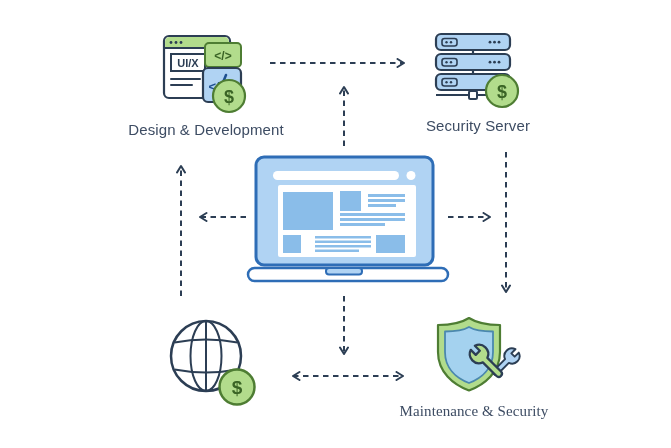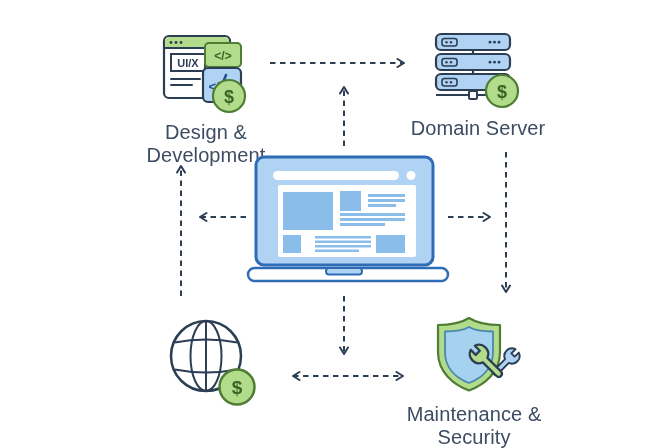--- a/index.html
+++ b/index.html
@@ -3,27 +3,27 @@
 <meta charset="utf-8">
 <style>
   html,body{margin:0;padding:0;background:#fff;}
   .canvas{position:relative;width:671px;height:448px;background:var(--bg,#fff);overflow:hidden;
           font-family:"Liberation Sans",sans-serif;margin-left:8px;}
   .arrows{position:absolute;left:0;top:0;width:671px;height:448px;pointer-events:none;}
   .dash{stroke:var(--arrow);stroke-width:2;fill:none;stroke-dasharray:5.5 4.5;}
   .ah{stroke:var(--arrow);stroke-width:2;fill:none;stroke-linecap:round;stroke-linejoin:round;}
   .node{position:absolute;text-align:center;}
   .node svg{display:block;margin:0 auto;}
-  .label{margin-top:7px;text-align:center;font-size:20px;color:var(--label);letter-spacing:.1px;}
+  .label{margin-top:7px;text-align:center;font-size:15px;color:var(--label);letter-spacing:.1px;}
   .n-design{left:118px;top:30px;width:160px;}
   .n-hosting{left:390px;top:32px;width:160px;}
   .n-laptop{left:230px;top:152px;width:212px;}
   .n-domain{left:122px;top:317px;width:160px;}
   .n-domain .label{margin-top:-2px;}
-  .n-maintenance{left:384px;top:314px;width:164px;}
+  .n-maintenance{left:384px;top:314px;width:164px;font-family:Liberation Serif, serif;}
   
   .st-navy{stroke:var(--navy);fill:none;}
   .f-navy{fill:var(--navy);}
   .f-white{fill:#ffffff;}
   .f-green{fill:var(--green-fill);}
   .st-green{stroke:var(--green-outline);}
   .f-blue{fill:var(--blue-fill);}
   .st-blue{stroke:var(--blue-outline);}
   .f-block{fill:var(--blue-block);}
   .t-navy{fill:var(--navy);font-family:"Liberation Sans",sans-serif;font-weight:bold;}
@@ -112,21 +112,21 @@
             <circle cx="60.5" cy="50.2" r="1.4" class="f-navy"></circle>
             <circle cx="65" cy="50.2" r="1.4" class="f-navy"></circle>
         </g>
         <rect x="35" y="59" width="8" height="8" rx="1.5" class="f-white st-navy" stroke-width="2"></rect>
       </g>
       <g>
         <circle cx="68" cy="59" r="16" class="f-green st-green" stroke-width="2.2"></circle>
         <text x="68" y="65.5" text-anchor="middle" font-size="18" class="t-green">$</text>
       </g>
     </svg>
-    <div class="label">Domain Server</div>
+    <div class="label">Security Server</div>
   </div>
 
   <div class="node n-laptop">
     <svg width="212" height="132" viewBox="0 0 212 132">
       <rect x="18" y="5" width="177" height="108" rx="8" class="f-blue st-blue" stroke-width="3"></rect>
       <rect x="35" y="19" width="126" height="9" rx="4.5" class="f-white"></rect>
       <circle cx="173" cy="23.5" r="4.5" class="f-white"></circle>
       <rect x="40" y="33" width="138" height="72" rx="2" class="f-white"></rect>
       <g>
         <rect x="45" y="40" width="50" height="38" class="f-block"></rect>

